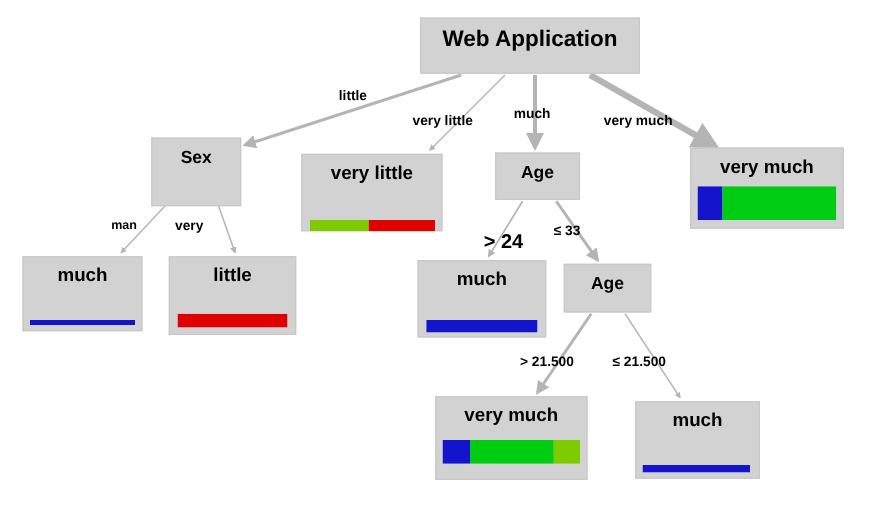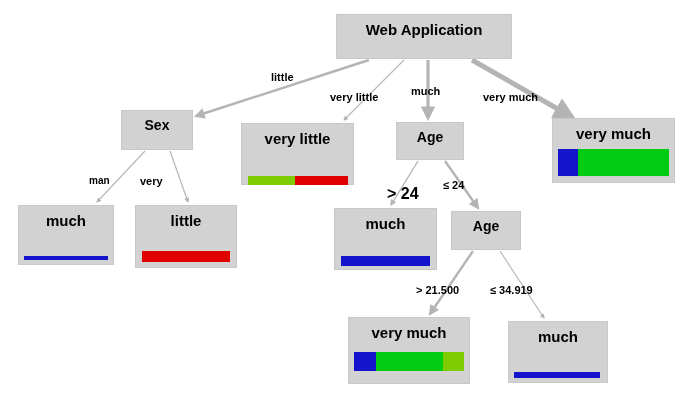--- a/index.html
+++ b/index.html
@@ -71,23 +71,23 @@
       <line x1="472" y1="60" x2="572" y2="117" stroke="#b4b4b4" stroke-width="5" marker-end="url(#arrowhead)"></line>
       <line x1="145" y1="151" x2="97" y2="202" stroke="#b4b4b4" stroke-width="1.1" marker-end="url(#arrowhead)"></line>
       <line x1="170" y1="151" x2="188" y2="202" stroke="#b4b4b4" stroke-width="1.2" marker-end="url(#arrowhead)"></line>
       <line x1="418" y1="161" x2="391" y2="205" stroke="#b4b4b4" stroke-width="1.4" marker-end="url(#arrowhead)"></line>
       <line x1="445" y1="161" x2="478" y2="208" stroke="#b4b4b4" stroke-width="2.4" marker-end="url(#arrowhead)"></line>
       <line x1="473" y1="251" x2="430" y2="314" stroke="#b4b4b4" stroke-width="2.4" marker-end="url(#arrowhead)"></line>
       <line x1="500" y1="251" x2="544" y2="318" stroke="#b4b4b4" stroke-width="1.1" marker-end="url(#arrowhead)"></line>
     </svg>
   <div id="nodes-layer">
       <div class="node" style="left: 336px; top: 14px; width: 176px; height: 45px; background: rgb(210, 210, 210); border-color: rgb(200, 200, 200);">
-        <div class="node-label" style="font-size: 15px; margin-top: 7px; text-align: center;">Web Application</div>
+        <div class="node-label" style="font-size: 18px; margin-top: 7px; text-align: center;">Web Application</div>
       </div>
-      <div class="node" style="left: 121px; top: 110px; width: 72px; height: 40px; background: rgb(210, 210, 210); border-color: rgb(200, 200, 200);">
+      <div class="node" style="left: 121px; top: 110px; width: 72px; height: 55px; background: rgb(210, 210, 210); border-color: rgb(200, 200, 200);">
         <div class="node-label" style="font-size: 14px; margin-top: 7px;">Sex</div>
       </div>
       <div class="node" style="left: 241px; top: 123px; width: 113px; height: 62px; background: rgb(210, 210, 210); border-color: rgb(200, 200, 200);">
         <div class="node-label" style="font-size: 15px; margin-top: 7px;">very little</div>
       </div>
       <div class="bar" style="left: 248px; top: 176px; width: 100px; height: 9px;">
         <div class="bar-seg" style="width: 47%; background: rgb(126, 204, 0);"></div>
         <div class="bar-seg" style="width: 53%; background: rgb(224, 0, 0);"></div>
       </div>
       <div class="node" style="left: 396px; top: 122px; width: 68px; height: 38px; background: rgb(210, 210, 210); border-color: rgb(200, 200, 200);">
@@ -137,17 +137,17 @@
       </div>
     </div>
   <div id="labels-layer">
       <div class="edge-label" style="left: 271px; top: 72px; font-size: 11px;">little</div>
       <div class="edge-label" style="left: 330px; top: 92px; font-size: 11px;">very little</div>
       <div class="edge-label" style="left: 411px; top: 86px; font-size: 11px;">much</div>
       <div class="edge-label" style="left: 483px; top: 92px; font-size: 11px;">very much</div>
       <div class="edge-label" style="left: 89px; top: 176px; font-size: 10px;">man</div>
       <div class="edge-label" style="left: 140px; top: 176px; font-size: 11px;">very</div>
       <div class="edge-label" style="left: 387px; top: 186px; font-size: 16px;">&gt; 24</div>
-      <div class="edge-label" style="left: 443px; top: 180px; font-size: 11px;">≤ 24</div>
+      <div class="edge-label" style="left: 443px; top: 180px; font-size: 11px;">≤ 33</div>
       <div class="edge-label" style="left: 416px; top: 285px; font-size: 11px;">&gt; 21.500</div>
-      <div class="edge-label" style="left: 490px; top: 285px; font-size: 11px;">≤ 34.919</div>
+      <div class="edge-label" style="left: 490px; top: 285px; font-size: 11px;">≤ 21.500</div>
     </div>
 </div>
 
 </body></html>

